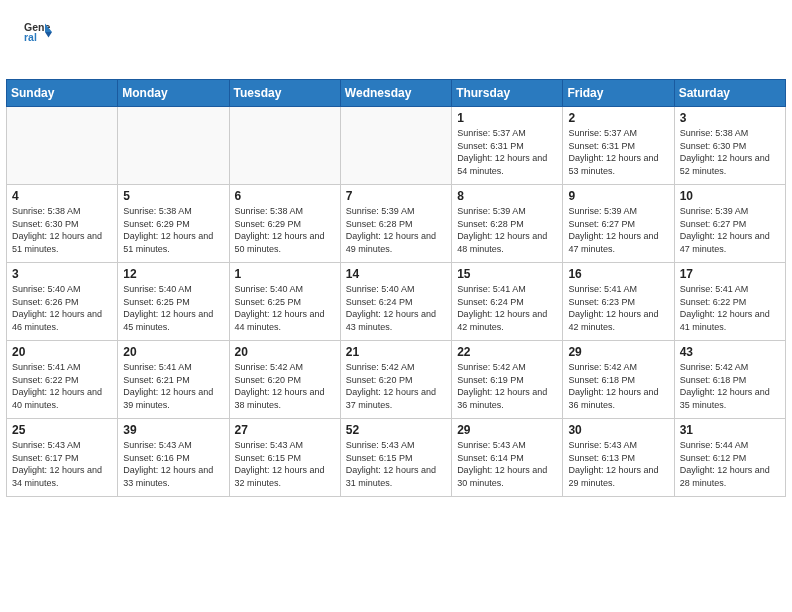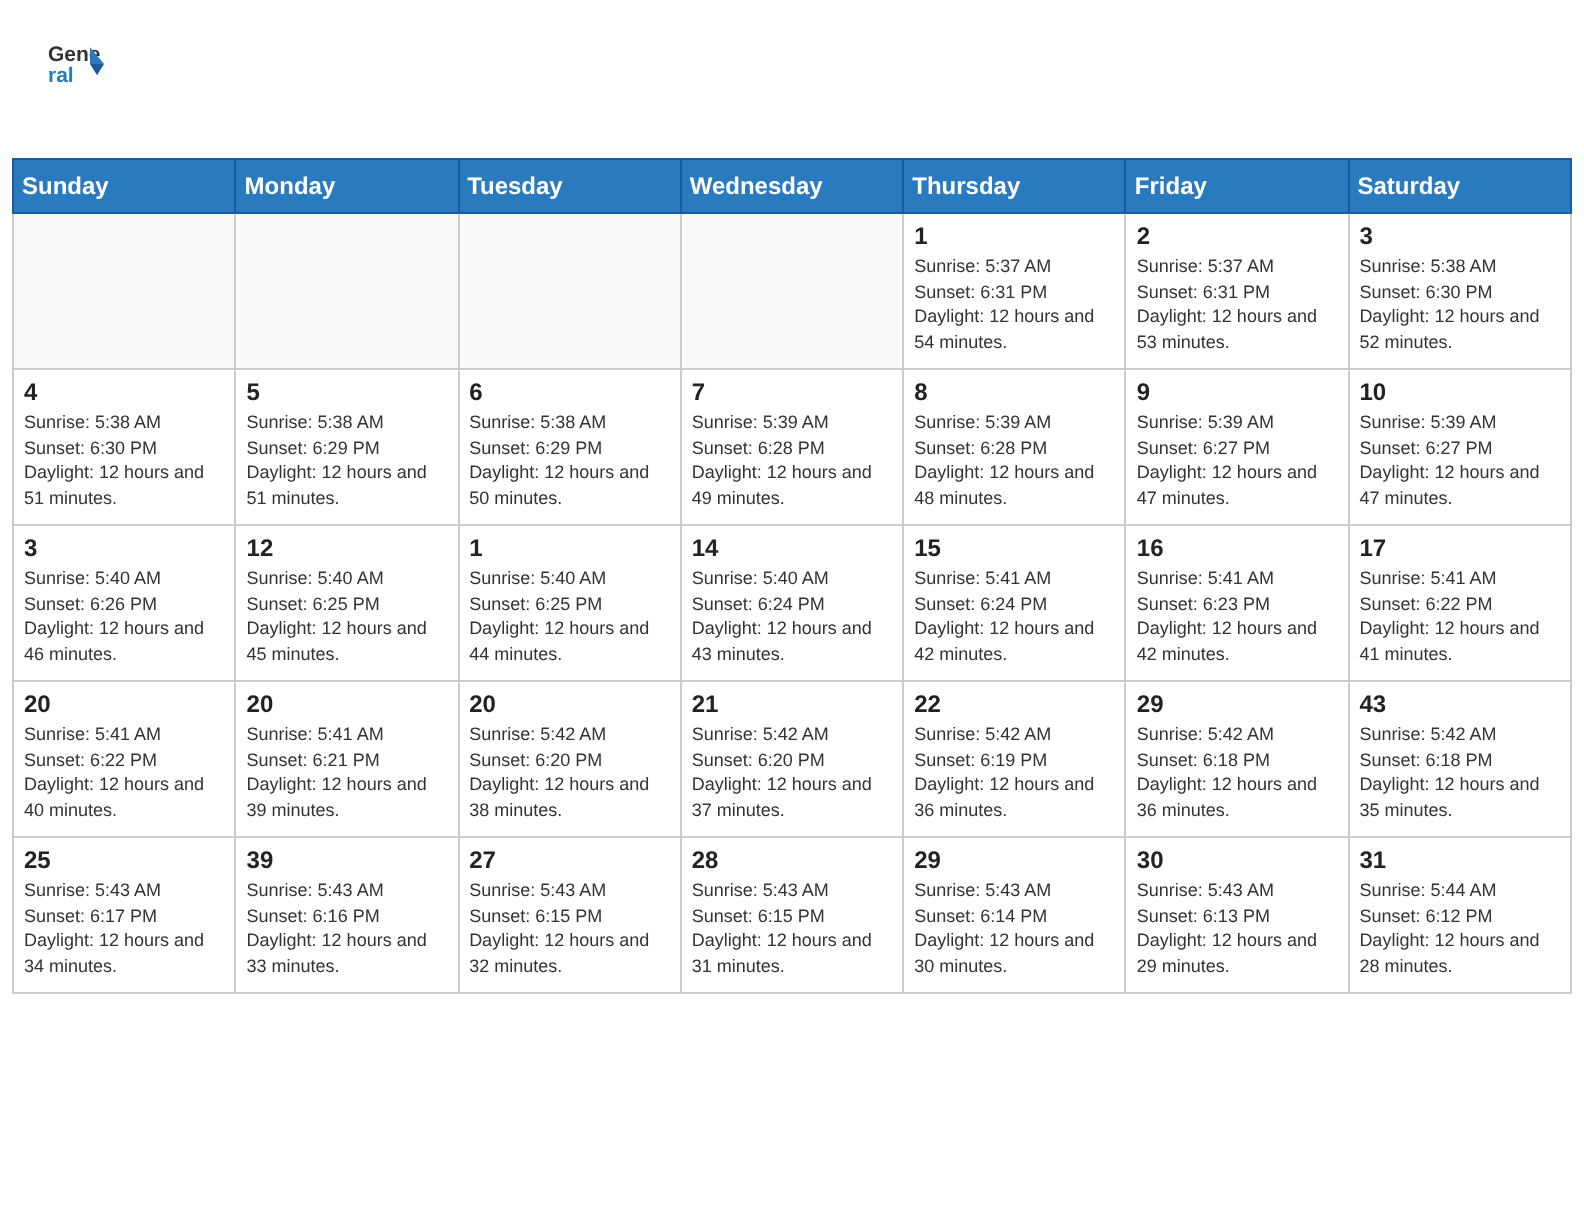--- a/index.html
+++ b/index.html
@@ -236,21 +236,21 @@
           </td>
           <td>
             <span class="day-number">39</span>
             <div class="day-info">Sunrise: 5:43 AM<br>Sunset: 6:16 PM<br>Daylight: 12 hours and 33 minutes.</div>
           </td>
           <td>
             <span class="day-number">27</span>
             <div class="day-info">Sunrise: 5:43 AM<br>Sunset: 6:15 PM<br>Daylight: 12 hours and 32 minutes.</div>
           </td>
           <td>
-            <span class="day-number">28</span>
+            <span class="day-number">52</span>
             <div class="day-info">Sunrise: 5:43 AM<br>Sunset: 6:15 PM<br>Daylight: 12 hours and 31 minutes.</div>
           </td>
           <td>
             <span class="day-number">29</span>
             <div class="day-info">Sunrise: 5:43 AM<br>Sunset: 6:14 PM<br>Daylight: 12 hours and 30 minutes.</div>
           </td>
           <td>
             <span class="day-number">30</span>
             <div class="day-info">Sunrise: 5:43 AM<br>Sunset: 6:13 PM<br>Daylight: 12 hours and 29 minutes.</div>
           </td>

